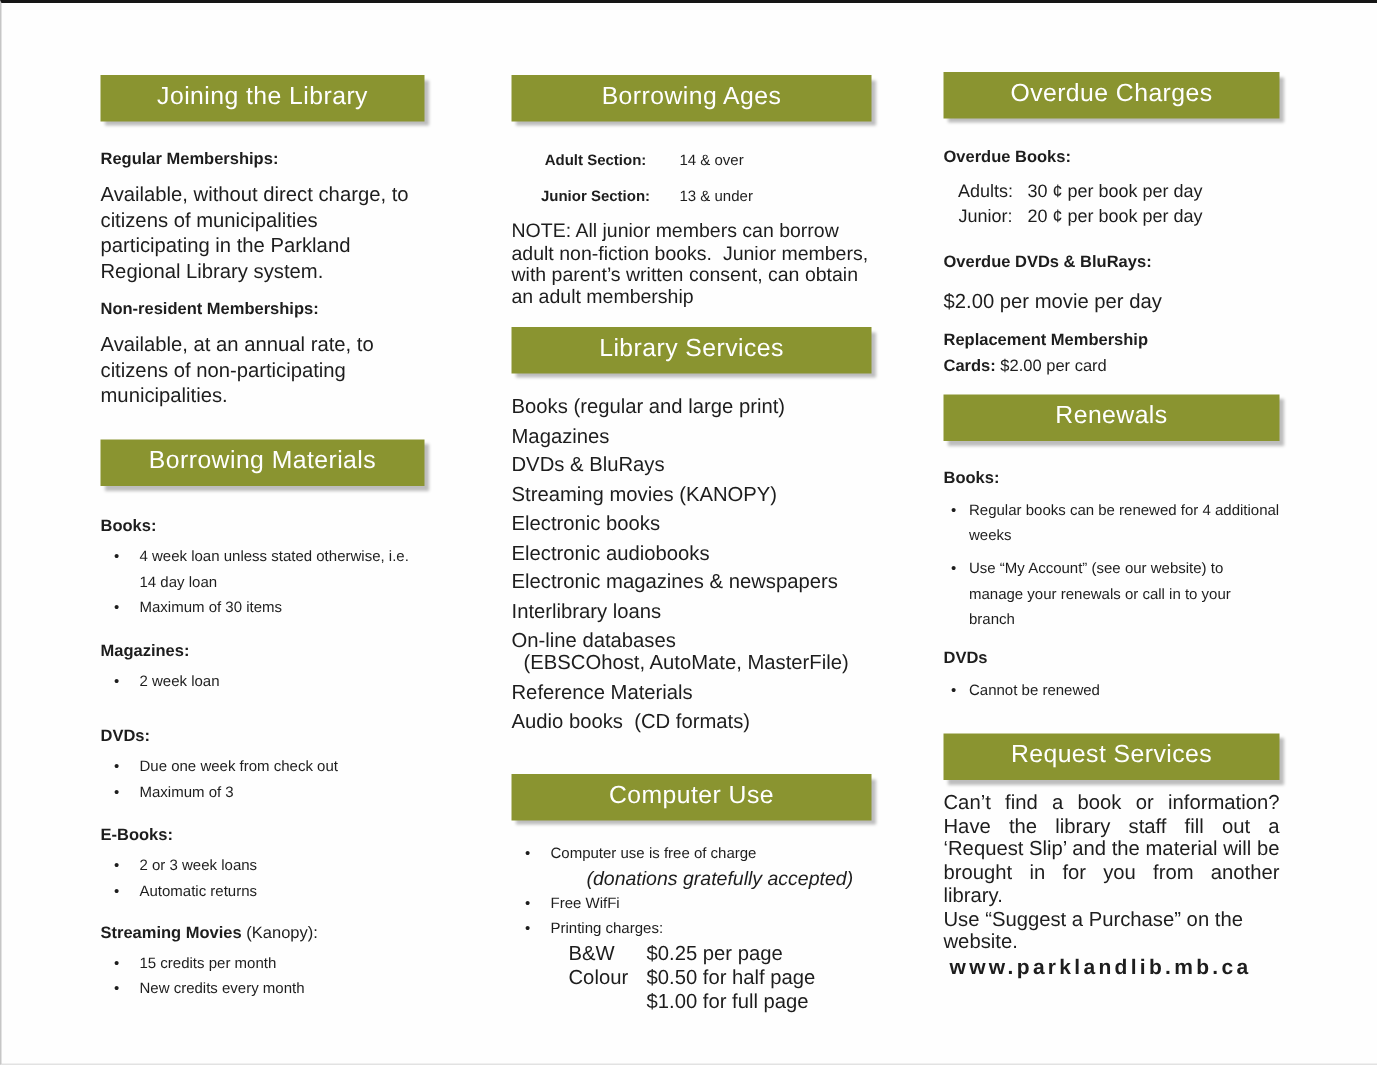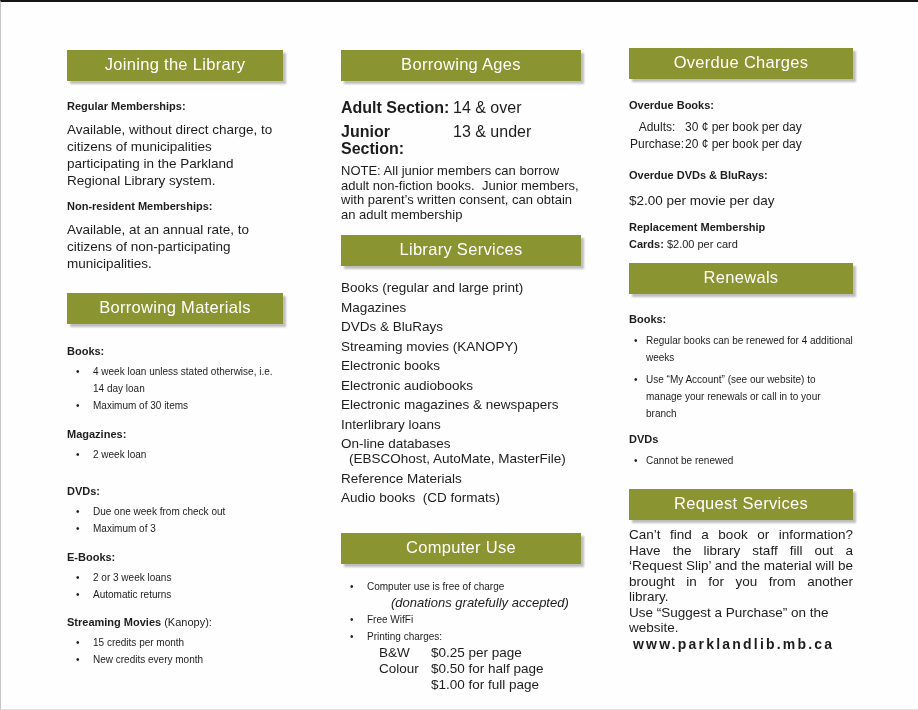--- a/index.html
+++ b/index.html
@@ -28,21 +28,21 @@
     text-align:center;
     font-size:16.5px;
     letter-spacing:.3px;
     padding:5px 2px 7px 2px;
     box-shadow:3px 3px 2px #bdbdbd;
   }
 
   .subhead { font-size:11px; font-weight:bold; line-height:17px; }
   .subhead .reg { font-weight:normal; }
   .para { font-size:13.5px; line-height:17px; }
-  .kvline { font-size:16px; line-height:17px; display:flex; }
+  .kvline { font-size:10px; line-height:17px; display:flex;text-align:center; }
   .kvline .k { font-weight:bold; width:112px; flex:none; }
   .kvline .v { font-weight:normal; }
 
   .note { font-size:13px; line-height:14.5px; white-space:pre-wrap; }
 
   .li { display:flex; font-size:10px; line-height:17px; }
   .li .dot { flex:none; }
   .li .dot::before { content:"\2022"; }
   .col1 .li, .col2 .li { padding-left:9px; }
   .col1 .li .dot, .col2 .li .dot { width:17px; }
@@ -202,21 +202,21 @@
   <div class="col col3">
     <div class="bar" style="margin-top:46px">Overdue Charges</div>
 
     <div class="subhead" style="margin-top:18px">Overdue Books:</div>
     <div style="margin-top:5px">
       <div class="od-row">
         <span class="k">Adults:</span>
         <span>30 ¢ per book per day</span>
       </div>
       <div class="od-row">
-        <span class="k">Purchase:</span>
+        <span class="k">Junior:</span>
         <span>20 ¢ per book per day</span>
       </div>
     </div>
 
     <div class="subhead" style="margin-top:15px">Overdue DVDs &amp; BluRays:</div>
     <div class="para" style="margin-top:8px">$2.00 per movie per day</div>
 
     <div class="subhead" style="margin-top:10px">
       <span>Replacement Membership</span><br>
       <span>Cards:</span>

